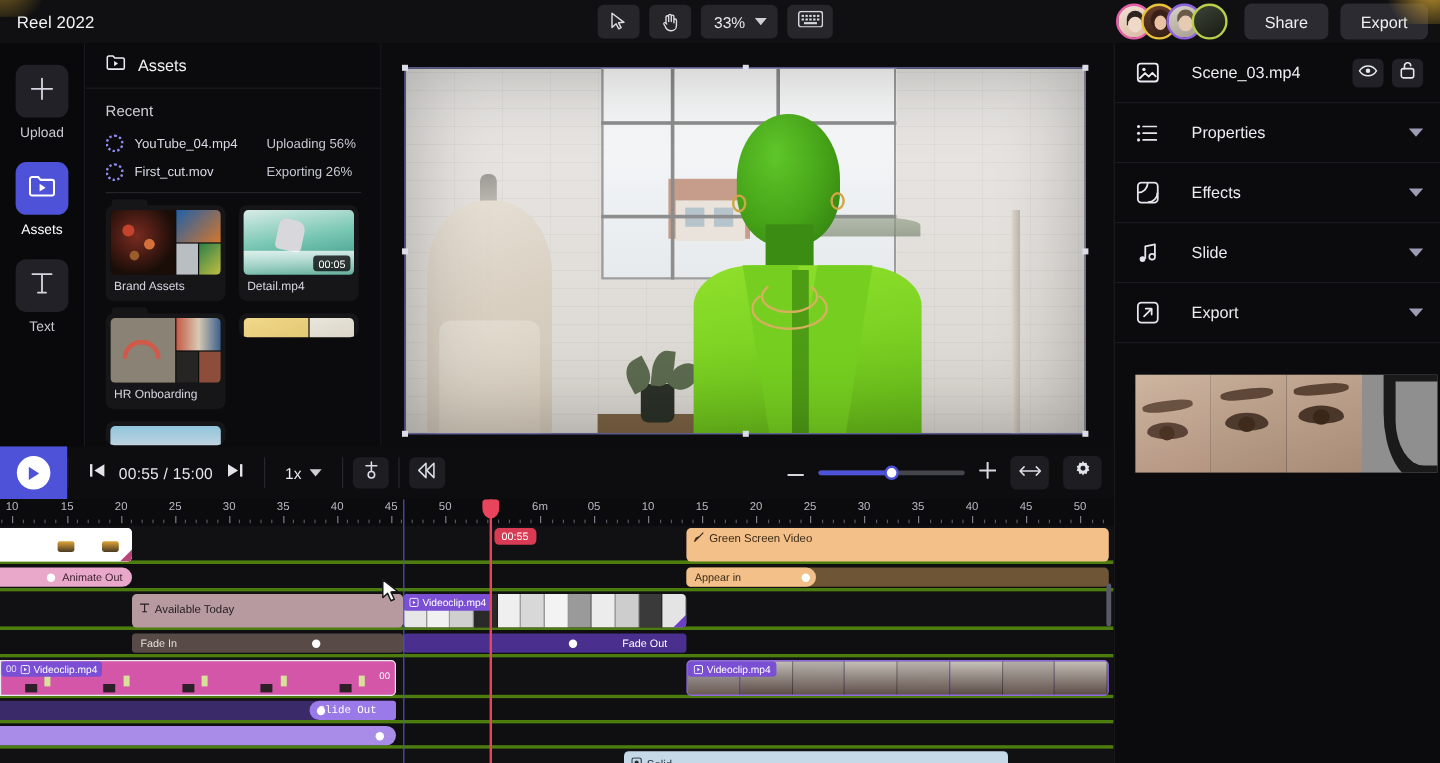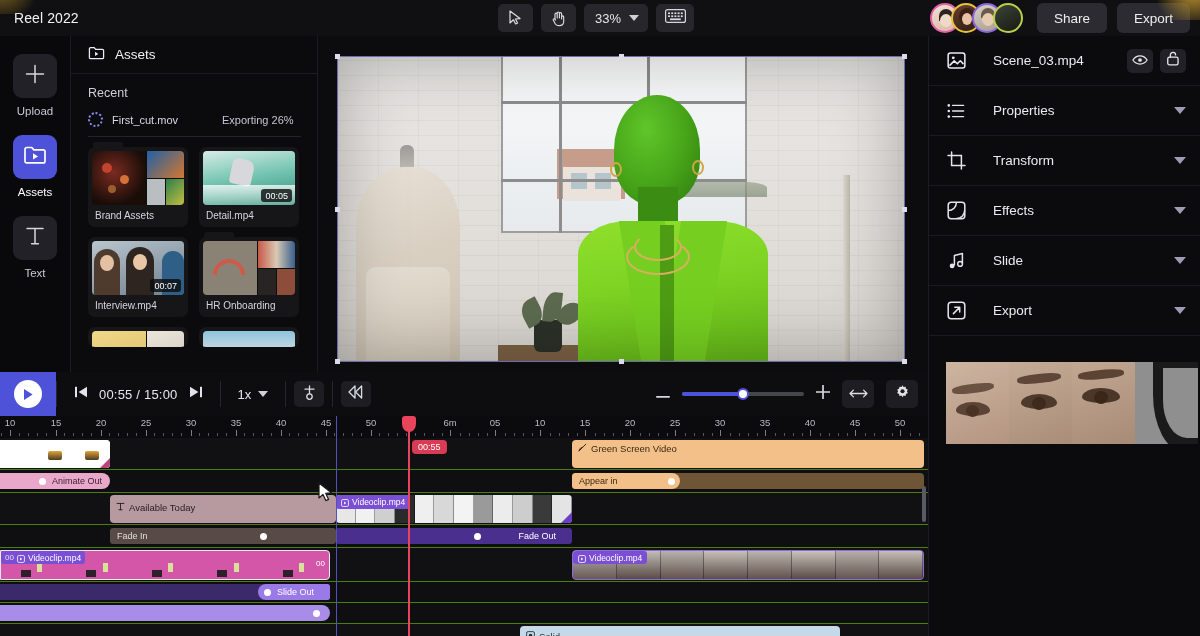--- a/index.html
+++ b/index.html
@@ -131,21 +131,21 @@
   .slider-knob { position: absolute; left: 55px; top: -4px; width: 12px; height: 12px; border-radius: 50%; background: #fff; border: 2px solid #4d52d8; }
   .ic-btn { width: 32px; height: 28px; border-radius: 5px; background: #1d1d22; display: flex; align-items: center; justify-content: center; cursor: pointer; }
 
   
   .timeline { position: absolute; left: 0; top: 416px; width: 928px; height: 220px; background: #0e0e11; overflow: hidden; }
   .ruler { position: relative; height: 22px; background: #0b0b0d; }
   .tick-label { position: absolute; top: 1px; font-size: 9.5px; color: #b9b9c4; transform: translateX(-50%); }
   .tick-maj { position: absolute; top: 14px; width: 1px; height: 6px; background: #7d7d8a; }
   .tick-min { position: absolute; top: 17px; width: 1px; height: 3px; background: #55555f; }
   .tracks { position: relative; }
-  .trk { position: relative; border-bottom: 1px solid #4d7c0f; }
+  .trk { position: relative; border-bottom: 3px solid #4d7c0f; }
   .clip { position: absolute; top: 2px; border-radius: 4px; overflow: hidden; cursor: pointer; }
   .clip-label { font-size: 9.5px; padding: 3px 6px; display: flex; align-items: center; gap: 4px; white-space: nowrap; }
   .kf-bar { position: absolute; border-radius: 9px; height: 16px; display: flex; align-items: center; cursor: pointer; }
   .kf-dot { width: 7px; height: 7px; border-radius: 50%; background: #fff; }
   .kf-txt { font-size: 9px; color: #fff; margin-left: 6px; margin-right: 8px; white-space: nowrap; }
   .playhead { position: absolute; top: 0; width: 2px; background: #e8445c; z-index: 30; }
   .ph-knob { position: absolute; left: -6px; top: 0; width: 14px; height: 16px; background: #e8445c; border-radius: 3px 3px 50% 50%; }
   .ph-badge { position: absolute; top: 24px; left: 4px; background: #d93b54; color: #fff; font-size: 9px; padding: 2px 6px; border-radius: 4px; white-space: nowrap; }
   .bluehead { position: absolute; top: 0; width: 1px; background: #4f54b9; z-index: 25; }
   .film-strip { display: flex; height: 100%; width: 100%; }
@@ -267,20 +267,25 @@
             <path d="M10 9.4 14.6 12.4 10 15.4Z" fill="#ececf2"></path>
           </svg>
       </span>
       <span class="assets-head-t">Assets</span>
     </div>
     <div class="assets-body">
       <div class="recent-t">Recent</div>
 
       <div class="recent-row">
         <span class="spinner"></span>
+        <span class="recent-name">YouTube_04.mp4</span>
+        <span class="recent-stat">Uploading 56%</span>
+      </div>
+      <div class="recent-row">
+        <span class="spinner"></span>
         <span class="recent-name">First_cut.mov</span>
         <span class="recent-stat">Exporting 26%</span>
       </div>
 
       <div class="divider"></div>
 
       <div class="grid">
 
         <div class="card">
           <div class="folder-tab"></div>
@@ -303,31 +308,20 @@
 
         <div class="card">
           <div class="thumb" style="background:linear-gradient(170deg,#d8ece6 0%,#79c7b4 45%,#2e8f7a 100%);">
             <div style="position:absolute;left:28px;top:8px;width:22px;height:26px;background:#d8d8dc;border-radius:6px 8px 4px 4px;transform:rotate(12deg);"></div>
             <div style="position:absolute;left:0;bottom:0;width:100%;height:20px;background:linear-gradient(180deg,rgba(255,255,255,.75),rgba(255,255,255,.25));"></div>
             <div class="dur">00:05</div>
           </div>
           <div class="card-label">Detail.mp4</div>
         </div>
 
-        <div class="card">
-          <div class="thumb" style="background:linear-gradient(160deg,#b9c6cf,#6d7f8c);">
-            <div style="position:absolute;left:2px;top:8px;width:26px;height:46px;background:#4f3b2e;border-radius:14px 14px 0 0;"></div>
-            <div style="position:absolute;left:8px;top:14px;width:14px;height:16px;background:#e3c0a2;border-radius:50%;"></div>
-            <div style="position:absolute;left:34px;top:6px;width:28px;height:48px;background:#2e2420;border-radius:14px 14px 0 0;"></div>
-            <div style="position:absolute;left:41px;top:13px;width:14px;height:16px;background:#e8c6a6;border-radius:50%;"></div>
-            <div style="position:absolute;right:0;top:10px;width:22px;height:44px;background:#2f5f86;border-radius:12px 12px 0 0;"></div>
-            <div class="dur">00:07</div>
-          </div>
-          <div class="card-label">Interview.mp4</div>
-        </div>
 
         <div class="card">
           <div class="folder-tab"></div>
           <div class="thumb" style="display:flex;gap:1px;background:#0d0d0d;">
             <div style="width:54px;height:54px;background:#8a8375;position:relative;">
               <div style="position:absolute;left:10px;top:18px;width:32px;height:16px;border-radius:16px 16px 0 0;border:4px solid #cf5a4a;border-bottom:none;"></div>
             </div>
             <div style="flex:1;display:flex;flex-direction:column;gap:1px;">
               <div style="flex:1;background:linear-gradient(90deg,#c75a46,#d8c9b4,#3a5f8c);"></div>
               <div style="flex:1;display:flex;gap:1px;">
@@ -449,30 +443,20 @@
               <path d="M5.6 2.4h11"></path>
               <path d="M5.6 8h11"></path>
               <path d="M5.6 13.6h11"></path>
             </g>
           </svg>
       </span>
       <span class="insp-label">Properties</span>
       <span class="tri-d"></span>
     </div>
 
-    <div class="insp-row">
-      <span class="insp-ic">
-        <svg width="19" height="19" viewBox="0 0 19 19">
-            <path d="M4.6 1v13.4h13.4" fill="none" stroke="#e5e5ee" stroke-width="1.5" stroke-linecap="round"></path>
-            <path d="M1 4.6h13.4V18" fill="none" stroke="#e5e5ee" stroke-width="1.5" stroke-linecap="round"></path>
-          </svg>
-      </span>
-      <span class="insp-label">Transform</span>
-      <span class="tri-d"></span>
-    </div>
 
 
 
     <div class="insp-row">
       <span class="insp-ic">
         <svg width="19" height="19" viewBox="0 0 19 19">
             <rect x="1.2" y="1.2" width="16.6" height="16.6" rx="3" fill="none" stroke="#e5e5ee" stroke-width="1.5"></rect>
             <path d="M1.4 9.5a8 8 0 0 0 8-8M17.6 9.5a8 8 0 0 1-8 8" fill="none" stroke="#e5e5ee" stroke-width="1.5"></path>
           </svg>
       </span>
@@ -879,21 +863,21 @@
               <svg width="8" height="8" viewBox="0 0 10 10">
                   <rect x="0.7" y="0.7" width="8.6" height="8.6" rx="1.6" fill="none" stroke="#fff" stroke-width="1"></rect>
                   <path d="M3.9 3.2 6.6 5 3.9 6.8Z" fill="#fff"></path>
                 </svg>
             </span>
             <span style="font-size:8.5px;color:#fff;">Videoclip.mp4</span>
           </div>
         </div>
       </div>
 
-      <div class="trk" style="height:21px;background:#0f0f12;">
+      <div class="trk" style="height:21px;background:#0f0f12;font-family:Liberation Mono, monospace;">
         <div class="kf-bar" style="left:0;top:2px;width:330px;background:#3a2a6a;border-radius:0 3px 3px 0;">
           <div style="position:absolute;left:258px;top:0;right:0;height:16px;background:#9a7ae8;border-radius:9px 3px 3px 9px;"></div>
           <span class="kf-dot" style="position:absolute;left:264px;"></span>
           <span class="kf-txt" style="position:absolute;right:8px;color:#fff;">Slide Out</span>
         </div>
       </div>
 
       <div class="trk" style="height:21px;background:#0f0f12;">
         <div class="kf-bar" style="left:0;top:2px;width:330px;background:#a98ce8;border-radius:0 9px 9px 0;">
           <span class="kf-dot" style="position:absolute;right:10px;"></span>

